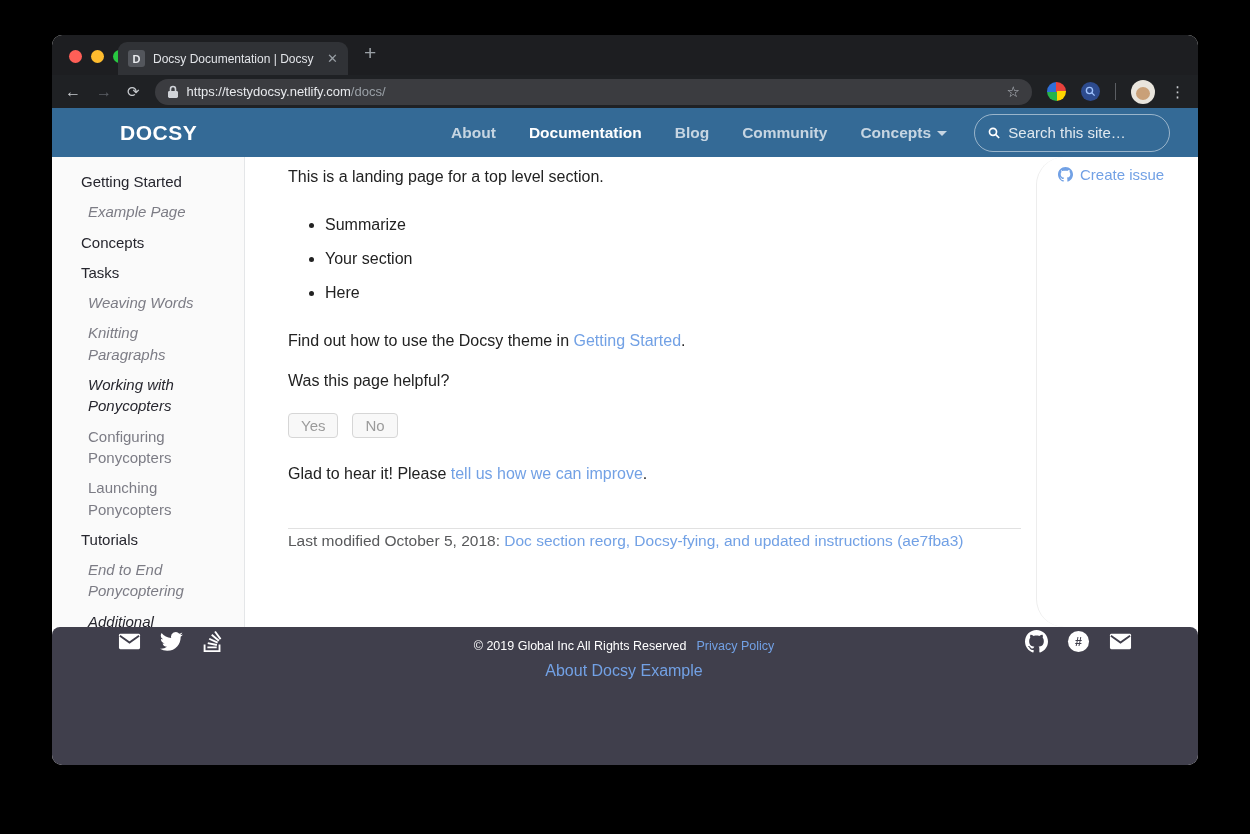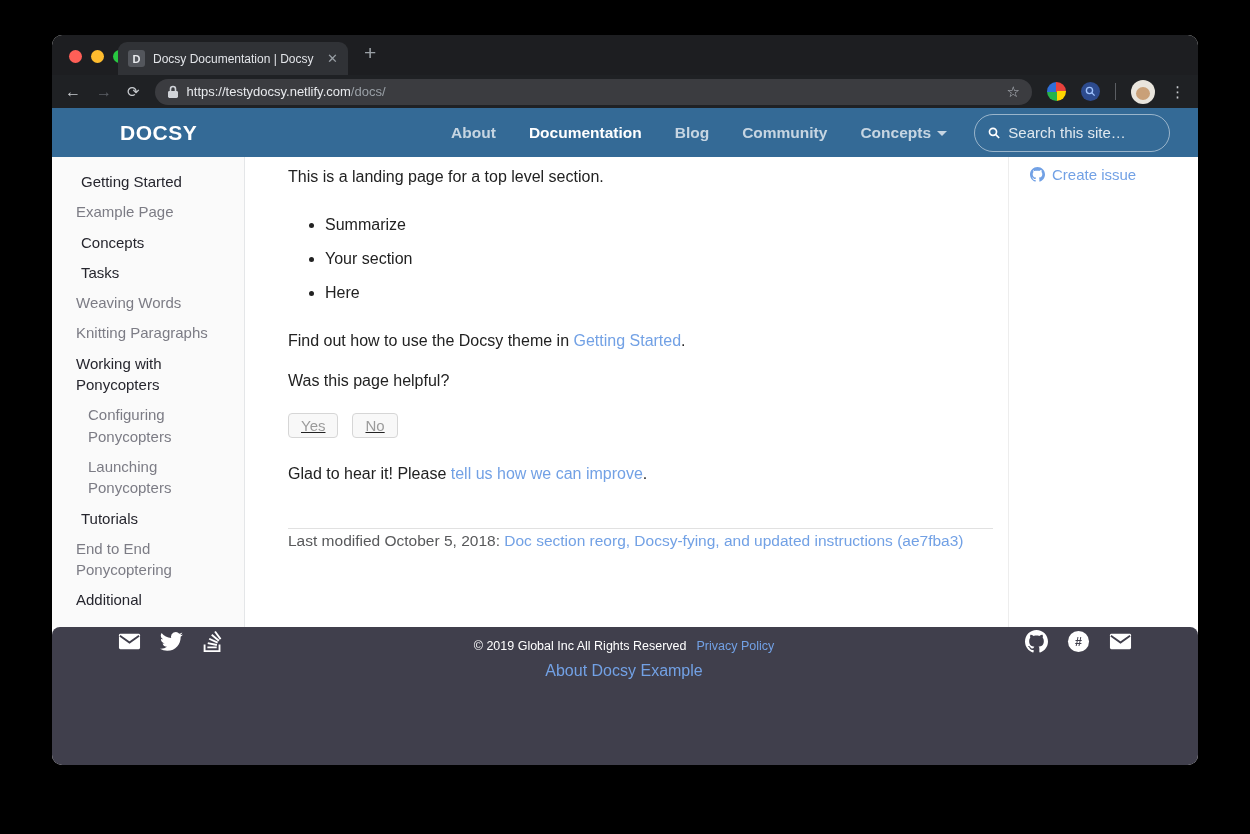--- a/index.html
+++ b/index.html
@@ -58,38 +58,38 @@
     font-size:15px; width:100%; font-family:"Liberation Sans", sans-serif; }
   .searchbox input::placeholder { color:rgba(255,255,255,.85); opacity:1; }
 
   
   .body-row { flex:1; display:flex; min-height:0; background:#fff; }
 
   .sidenav { width:193px; flex:none; background:#fafafa; border-right:1px solid #e4e6e8;
     padding:14px 28px 10px 0; font-size:15px; line-height:1.42; overflow:hidden; }
   .snav-item { margin-bottom:9px; cursor:pointer; }
   .lv1 { padding-left:29px; }
-  .lv2 { padding-left:24px; }
+  .lv2 { padding-left:36px;font-style:italic; }
   .lv3 { padding-left:36px; }
   .sec { color:#26262e; }
   .leaf { color:#7c7c85; }
 
   .main { flex:1; min-width:0; padding:8px 15px 0 43px; font-size:16px; color:#222; line-height:1.5; }
   .main p { margin:0 0 16px; }
   .main ul { margin:24px 0 24px 0; padding-left:37px; }
   .main li { margin-bottom:10px; }
   a.blue, .blue { color:#72a1e5; text-decoration:none; cursor:pointer; }
   h2.feedback { font-size:30px; font-weight:400; color:#1d1d1d; margin:40px 0 20px; }
-  .btn-row { display:flex; gap:14px; margin:20px 0 24px;text-decoration:underline; }
+  .btn-row { display:flex; gap:14px; margin:20px 0 24px; }
   .fb-btn { font-family:"Liberation Sans", sans-serif; font-size:15px; color:#9b9b9b;
     background:#f8f8f8; border:1px solid #d6d6d6; border-radius:4px; padding:3px 12px; cursor:pointer; }
   .hr { border:none; border-top:1px solid #e1e1e1; margin:42px 0 0; }
   .lastmod { font-size:15.5px; color:#58595b; margin-top:14px; }
 
-  .toc { width:190px; flex:none; border-left:1px solid #ededed; padding:9px 0 0 21px; }
+  .toc { width:162px; flex:none; border-left:1px solid #ededed; padding:9px 0 0 21px;border-radius:28px; }
   .create-issue { display:flex; align-items:center; gap:7px; font-size:15px; color:#72a1e5; cursor:pointer; }
 
   
   .footer { height:138px; background:#403f4c; flex:none; display:flex; align-items:flex-start;
     padding:12px 66px; color:#fff;border-radius:8px; }
   .f-icons { display:flex; gap:19px; align-items:center; position:relative; top:-9px; }
   .f-icons svg, .f-icons span { display:block; }
   .f-center { flex:1; text-align:center; }
   .f-line1 { font-size:12.5px; color:#fff; }
   .f-line1 .blue { margin-left:10px; }

